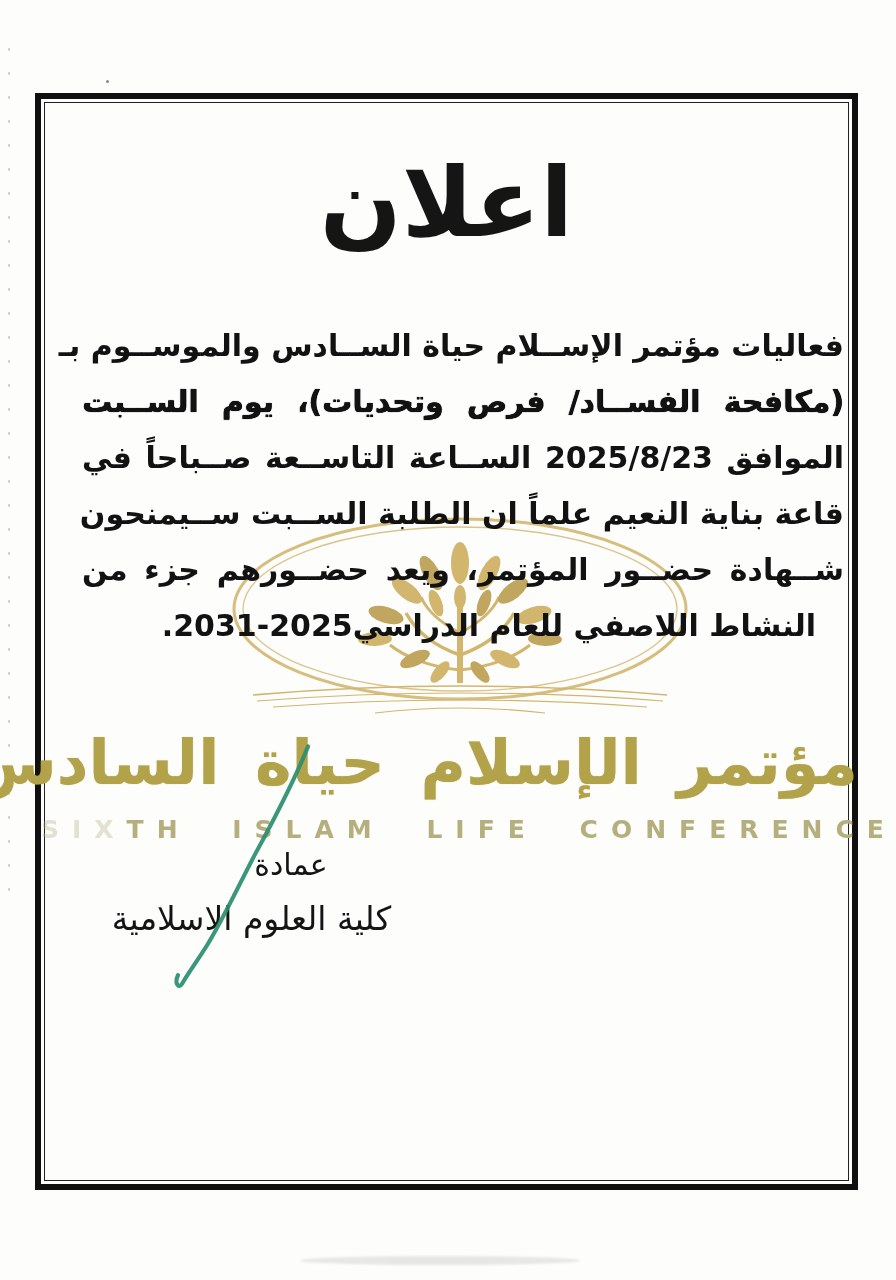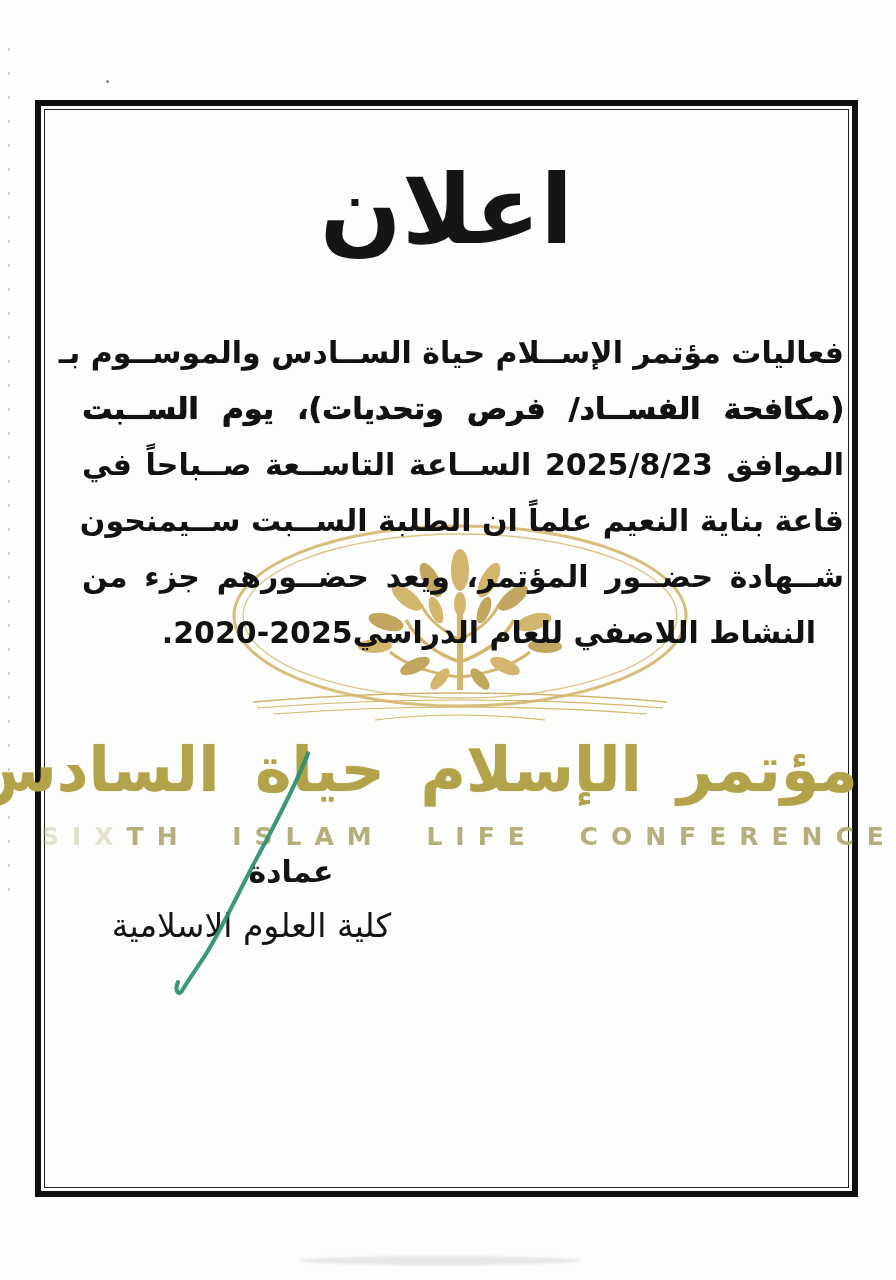--- a/index.html
+++ b/index.html
@@ -28,21 +28,21 @@
     position:absolute;left:106px;top:80px;width:3px;height:3px;
     background:#8a8a8a;border-radius:50%;
   }
   .smudge{
     position:absolute;left:300px;top:1256px;width:280px;height:9px;
     background:rgba(175,175,175,.28);border-radius:50%;
     filter:blur(1px);
   }
   
   .frame{
-    position:absolute;left:35px;top:100px;width:823px;height:1097px;
+    position:absolute;left:35px;top:93px;width:823px;height:1097px;
     border:6px solid #101010;
     background:transparent;
   }
   .frame-inner{
     position:absolute;inset:3px;
     border:1.5px solid #222;
     pointer-events:none;
   }
   
   .title{
@@ -98,21 +98,21 @@
     letter-spacing:13px;word-spacing:20px;
     color:var(--banner-olive);
     white-space:nowrap;
     z-index:2;
   }
   .banner-en .faded{opacity:.35;}
   
   .sig-dept{
     position:absolute;top:748px;left:170px;width:160px;
     direction:rtl;text-align:center;
-    font-size:30px;font-weight:bold;
+    font-size:30px;font-weight:normal;
     z-index:2;
   }
   .sig-college{
     position:absolute;top:800px;left:38px;width:345px;
     direction:rtl;text-align:center;
     font-size:33px;font-weight:normal;
     z-index:2;
   }
   .sig-stroke{
     position:absolute;inset:0;width:100%;height:100%;
@@ -170,21 +170,21 @@
     <path class="flourish" d="M48,202 Q235,188 422,202" stroke-width="1.2"></path>
     <path class="flourish" d="M150,208 Q235,198 320,208" stroke-width="1.2"></path>
   </svg>
 
   <div class="body-text">
     <div class="body-line">فعاليات مؤتمر الإســلام حياة الســادس والموســوم بـ</div>
     <div class="body-line heavy">(مكافحة الفســاد/ فرص وتحديات)، يوم الســبت</div>
     <div class="body-line">الموافق 2025/8/23 الســاعة التاســعة صــباحاً في</div>
     <div class="body-line">قاعة بناية النعيم علماً ان الطلبة الســبت ســيمنحون</div>
     <div class="body-line">شــهادة حضــور المؤتمر، ويعد حضــورهم جزء من</div>
-    <div class="body-line last-line">النشاط اللاصفي للعام الدراسي2025‏-‏2020.</div>
+    <div class="body-line last-line">النشاط اللاصفي للعام الدراسي2025‏-‏2031.</div>
   </div>
 
   <div class="calligraphy">مؤتمر الإسلام حياة السادس</div>
 
   <div class="banner-en">
     <span class="faded">SIX</span><span>TH ISLAM LIFE CONFERENCE</span>
   </div>
 
   <div class="sig-dept">عمادة</div>
   <div class="sig-college">كلية العلوم الاسلامية</div>

